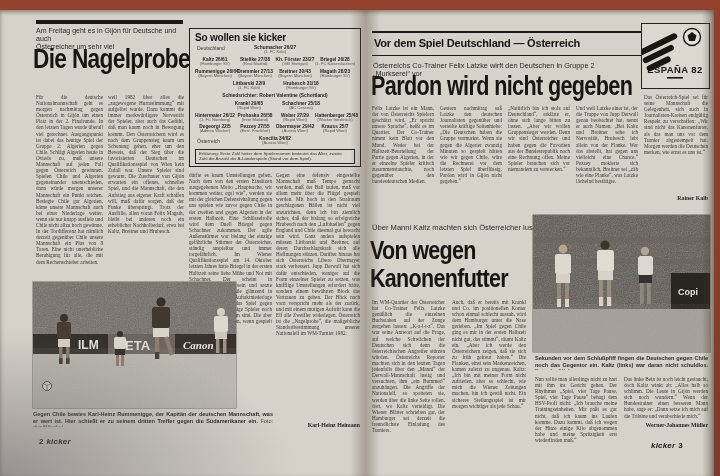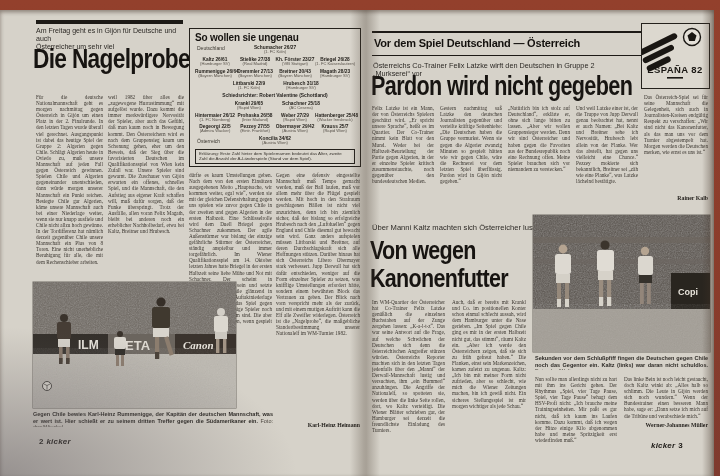--- a/index.html
+++ b/index.html
@@ -60,21 +60,21 @@
     </div>
     <div class="headline" style="left:33px;top:34px;font-size:27px;transform:scaleX(.84);">Die Nagelprobe</div>
 
     <div class="col" style="left:36px;top:84px;width:67px;height:186px;">Für die deutsche Nationalmannschaft geht es morgen nachmittag gegen Österreich in Gijón um einen Platz in der 2. Finalrunde. In den letzten Tagen wurde überall viel gerechnet. Ausgangspunkt ist dabei das heutige Spiel der Gruppe 2: Algerien gegen Chile. Schlägt Algerien heute in Oviedo zu, muß unsere Mannschaft auf jeden Fall gegen Österreich gewinnen. Spielen Chile und Algerien gegeneinander unentschieden, dann würde morgen unserer Mannschaft ein Punkt reichen. Besiegte Chile gar Algerien, käme unsere Mannschaft auch bei einer Niederlage weiter, wenn sie nur knapp ausfiele und Chile nicht allzu hoch gewänne. In der Tordifferenz hat nämlich derzeit gegenüber Chile unsere Mannschaft ein Plus von 8 Toren. Eine nicht unerhebliche Beruhigung für alle, die mit dem Rechenschieber arbeiten.</div>
     <div class="col" style="left:108px;top:84px;width:76px;height:186px;">weil 1982 über alles die „zugewogene Hurrastimmung“ mit aufgelöst wurde. Dazu kommt die immer merkwürdigere Nervosität der Spieler, aber auch das Gefühl, daß man kaum noch in Bewegung kommt. Den Österreichern wird es nach dem Gruppensieg kaum um Schonung gehen, eher um den Beweis, daß der Sieg über die favorisierten Deutschen im Qualifikationsspiel von Wien kein Zufall war. Unsere Spieler sind gewarnt. Die Zuschauer von Gijón erwarten ein offenes, schnelles Spiel, und die Mannschaft, die den Aufstieg aus eigener Kraft schaffen will, muß dafür sorgen, daß der Funke überspringt. Trotz der Ausfälle, allen voran Felix Magath, bleibt bei anderen noch ein erheblicher Nachholbedarf, etwa bei Kaltz, Breitner und Hrubesch.</div>
     <div class="col" style="left:189px;top:162px;width:83px;height:236px;">dürfte es kaum Umstellungen geben. Nach dem von den ersten Einsätzen ausgegebenen Motto „Hauptsache, wir kommen weiter, egal wie“, werden sie mit der gleichen Defensivhaltung gegen uns spielen wie zuvor gegen Chile in der zweiten und gegen Algerien in der ersten Halbzeit. Eine Schlüsselrolle wird dem Duell Briegel gegen Schachner zukommen. Der agile Außenstürmer war bislang der einzige gefährliche Stürmer der Österreicher, ständig anspielbar und immer torgefährlich. Im Wiener Qualifikationsspiel am 14. Oktober letzten Jahres hatte Briegel in der ersten Halbzeit seine liebe Mühe und Not mit Schachner. Der scheint in Augenblicksform zu sein und setzte sich auch gegen Chile glänzend in Szene. Nach der Auftaktniederlage gegen Algerien hat das Spiel gegen Chile gezeigt, daß einige Spieler noch längst nicht in Topform sind. Die aber kann man nur erreichen, wenn gespielt wird.</div>
     <div class="col" style="left:276px;top:162px;width:84px;height:248px;">Gegen eine defensiv eingestellte Mannschaft muß Tempo gemacht werden, muß der Ball laufen, muß vor allem mehr über die Flügel gespielt werden. Mit hoch in den Strafraum geschlagenen Bällen ist nicht viel anzurichten, denn ich bin ziemlich sicher, daß der bislang so erfolgreiche Hrubesch nach den „Luftduellen“ gegen England und Chile diesmal gut bewacht sein wird. Ganz anders aufspielen müssen Littbarski und Breitner, auf deren Durchschlagskraft sich alle Hoffnungen stützen. Darüber hinaus hat sich Österreichs Libero Obermayer stark verbessert. Jupp Derwall hat sich dafür entschieden, weniger auf die Form einzelner Spieler zu setzen, was knifflige Umstellungen erfordert hätte, sondern einem bewährten Block das Vertrauen zu geben. Der Blick nach vorn verspricht mehr als der zurück, und mit einem mutigen Auftritt kann die Elf alle Zweifler widerlegen. Österreich ist die „Nagelprobe“, die maßgebliche Standortbestimmung unserer Nationalelf im WM-Turnier 1982.</div>
     <div class="author" style="left:276px;top:412px;width:84px;">Karl-Heinz Heimann</div>
 
     <div class="lbox">
-      <div class="lbox-title">So wollen sie ungenau</div>
+      <div class="lbox-title">So wollen sie kicker</div>
       <div class="team-label" style="left:7px;top:16px;">Deutschland</div>
       <div class="lrow one">
         <div class="pcell">
             <div class="pname">Schumacher 26/27</div>
             <div class="pclub">(1. FC Köln)</div>
           </div>
       </div>
       <div class="lrow">
         <div class="pcell">
             <div class="pname">Kaltz 26/61</div>

